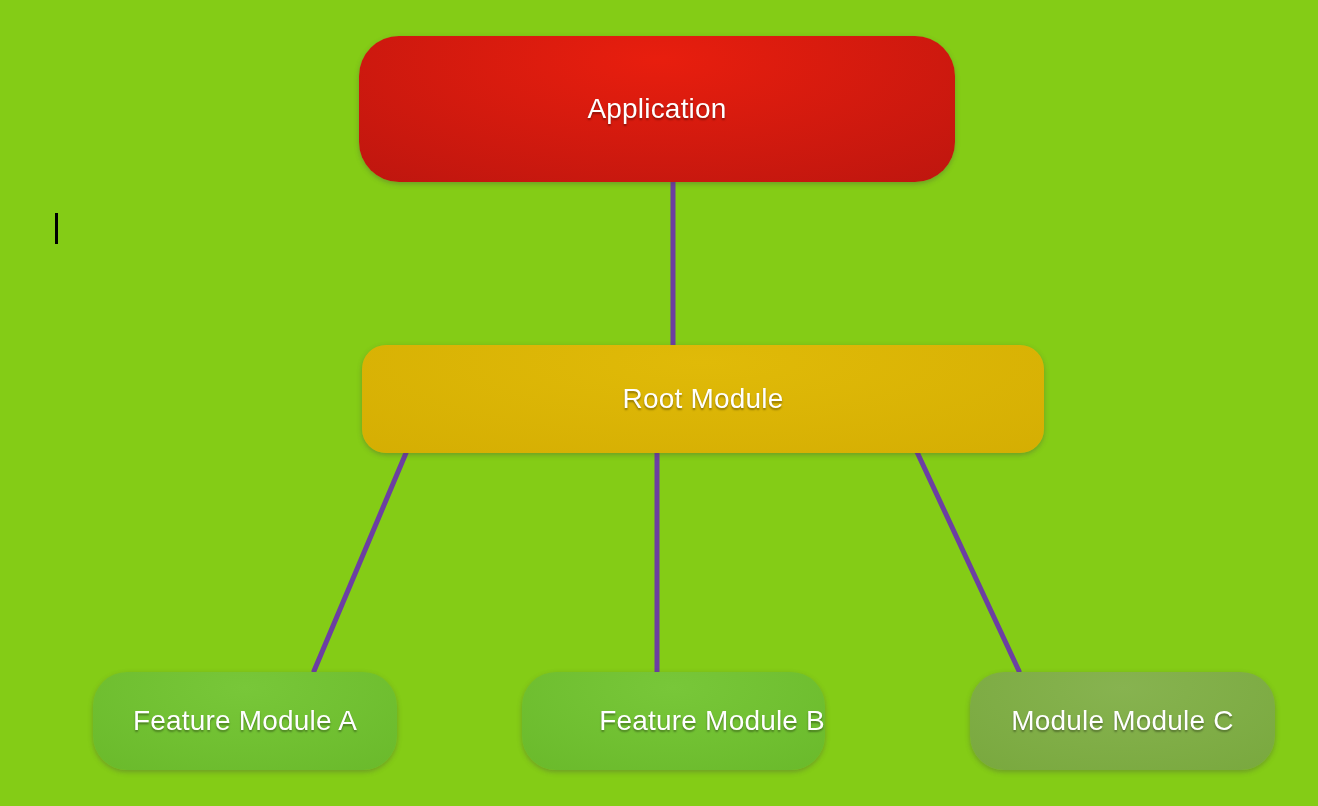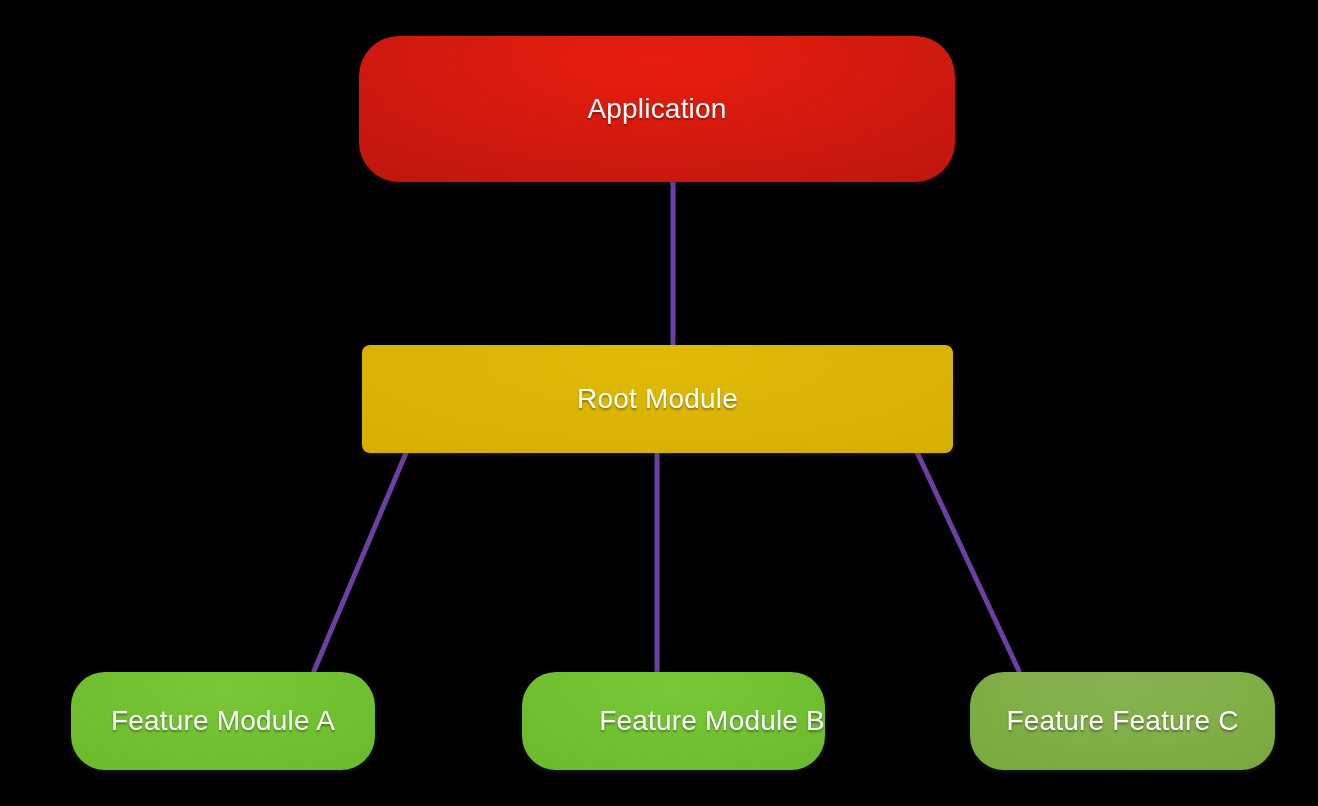--- a/index.html
+++ b/index.html
@@ -40,22 +40,22 @@
     cursor: default;
     user-select: none;
   }
   .node-application {
     left: 359px; top: 36px;
     width: 596px; height: 146px;
     border-radius: 40px;
   }
   .node-root {
     left: 362px; top: 345px;
-    width: 591px; height: 108px;
-    border-radius: 8px;
+    width: 682px; height: 108px;
+    border-radius: 24px;
   }
   .node-feature {
     height: 98px;
     top: 672px;
     border-radius: 34px;
   }
   .node-feature-a { left: 71px;  width: 304px; }
   .node-feature-b { left: 522px; width: 303px; }
   .node-feature-c { left: 970px; width: 305px; }
   .node-label {
@@ -67,44 +67,44 @@
     left: 55px;
     top: 213px;
     width: 3px;
     height: 31px;
     background: #000000;
   }
 </style>
 </head>
 <body>
 
-<div class="stage" style="background: #000000;">
+<div class="stage" style="background: #84cc16;">
 
   <svg class="edges" viewBox="0 0 1318 806" xmlns="http://www.w3.org/2000/svg">
     <line x1="673" y1="181" x2="673" y2="346" stroke-width="5" stroke-linecap="round" stroke="#6c3fa2"></line>
     <line x1="406" y1="453" x2="314" y2="671" stroke-width="5" stroke-linecap="round" stroke="#6c3fa2"></line>
     <line x1="657" y1="452" x2="657" y2="673" stroke-width="5" stroke-linecap="round" stroke="#6c3fa2"></line>
     <line x1="917" y1="452" x2="1019" y2="671" stroke-width="5" stroke-linecap="round" stroke="#6c3fa2"></line>
   </svg>
 
   <div class="node node-application" style="--c1: #e81e0e; --c2: #a9120f; color: rgb(255, 255, 255);">
     <span class="node-label">Application</span>
   </div>
 
   <div class="node node-root" style="--c1: #e0ba08; --c2: #cfa800; color: rgb(255, 255, 255);">
     <span class="node-label">Root Module</span>
   </div>
 
-  <div class="node node-feature node-feature-a" style="--c1: #78c739; --c2: #63b324; color: rgb(255, 255, 255);">
+  <div class="node node-feature node-feature-a" style="--c1: #78c739; --c2: #63b324; color: rgb(255, 255, 255); margin-left: 22px;">
     <span class="node-label">Feature Module A</span>
   </div>
 
   <div class="node node-feature node-feature-b" style="--c1: #78c739; --c2: #63b324; color: rgb(255, 255, 255); justify-content: flex-end;">
     <span class="node-label">Feature Module B</span>
   </div>
 
   <div class="node node-feature node-feature-c" style="--c1: #87b350; --c2: #72a335; color: rgb(255, 255, 255);">
-    <span class="node-label">Feature Feature C</span>
+    <span class="node-label">Module Module C</span>
   </div>
 
   <div class="text-caret" style="display: block;"></div>
 
 </div>
 
 </body></html>

